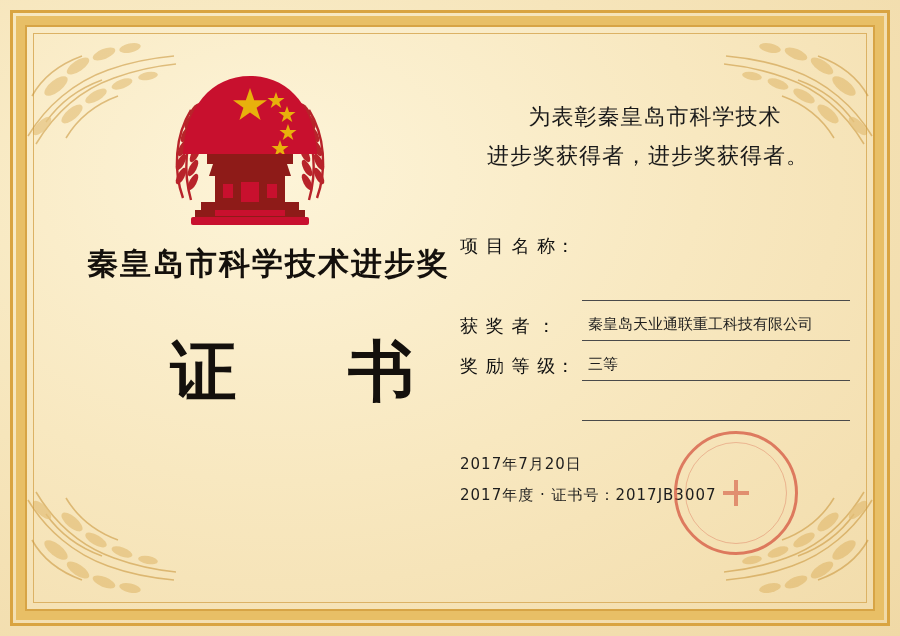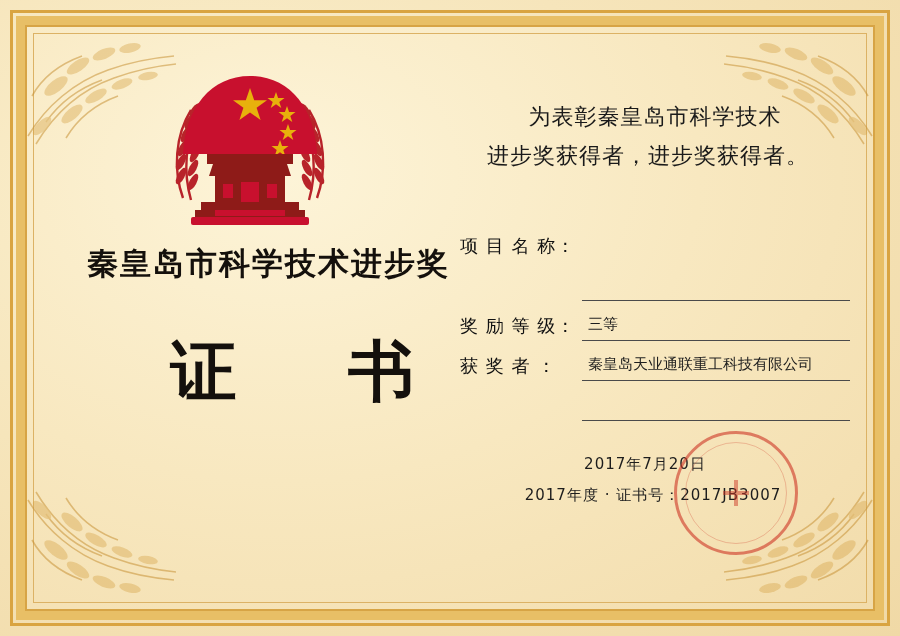--- a/index.html
+++ b/index.html
@@ -155,21 +155,21 @@
     color: #1d1d1d;
     padding: 0 4px 5px 6px;
     min-height: 20px;
     white-space: nowrap;
     overflow: hidden;
   }
   .field-row.blank .field-value { min-height: 20px; }
 
   .footer {
     margin-top: 30px;
-    text-align: center;
+    text-align: left;
     position: relative;
   }
   .issue-date {
     font-size: 15px;
     font-family: "DejaVu Sans", "Liberation Sans", sans-serif;
     color: #1d1d1d;
     padding-right: 20px;
     letter-spacing: 1px;
   }
   .cert-meta {
@@ -400,27 +400,27 @@
         <div class="field-row">
           <div class="field-label">项 目 名 称：</div>
         </div>
 
         <div class="field-row blank">
           <div class="field-label"></div>
           <div class="field-value"></div>
         </div>
 
         <div class="field-row">
+          <div class="field-label">获 奖 者 ：</div>
+          <div class="field-value">秦皇岛天业通联重工科技有限公司</div>
+        </div>
+
+        <div class="field-row">
           <div class="field-label">奖 励 等 级：</div>
           <div class="field-value">三等</div>
-        </div>
-
-        <div class="field-row">
-          <div class="field-label">获 奖 者 ：</div>
-          <div class="field-value">秦皇岛天业通联重工科技有限公司</div>
         </div>
 
         <div class="field-row blank">
           <div class="field-label"></div>
           <div class="field-value"></div>
         </div>
 
       </div>
 
       <div class="footer">

